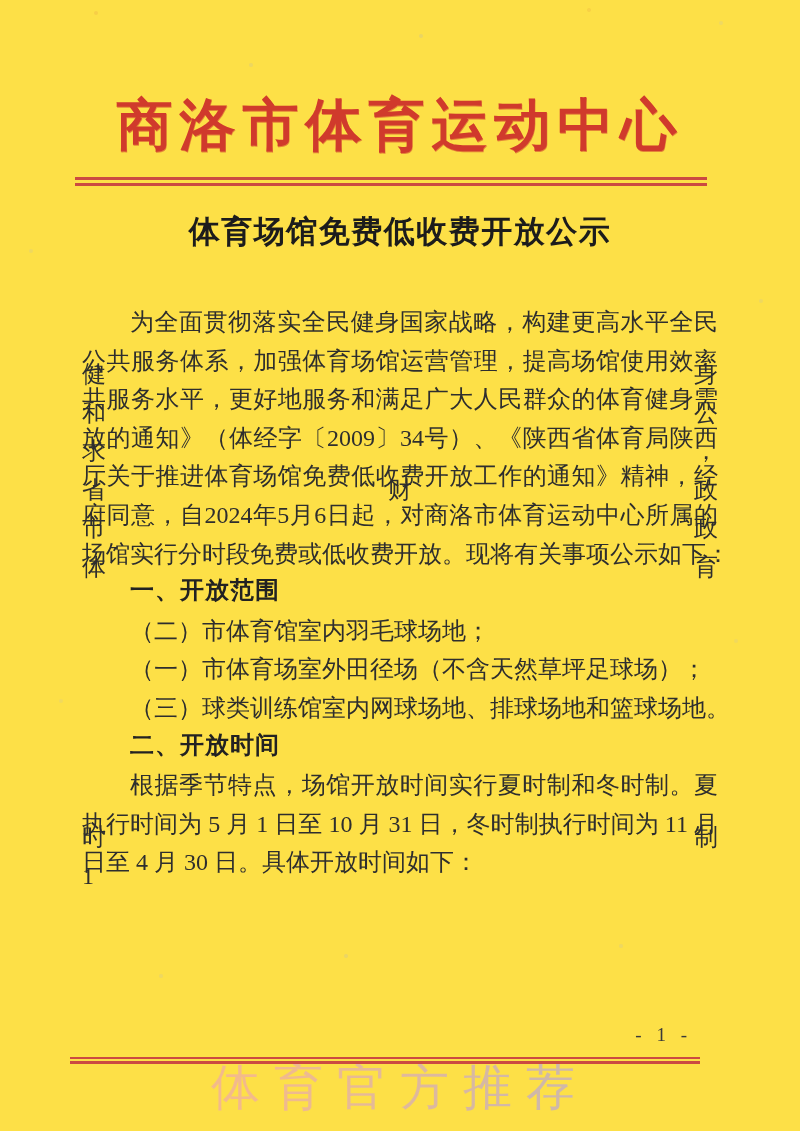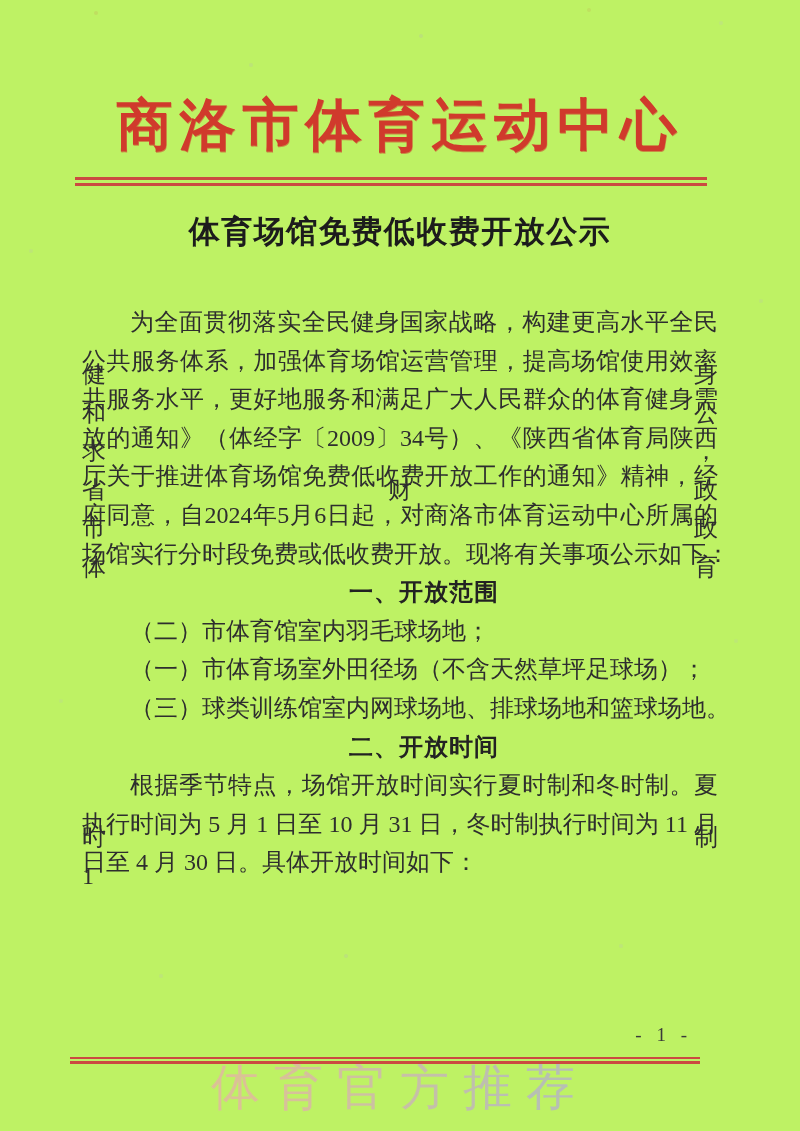--- a/index.html
+++ b/index.html
@@ -6,21 +6,21 @@
   html, body { width: 800px; height: 1131px; background: #ffffff; }
   body {
     font-family: "Liberation Serif", "DejaVu Serif", serif;
     position: relative;
     overflow: hidden;
     color: var(--ink, #2e2e2e);
   }
   .page {
     position: absolute;
     inset: 0;
-    background: #bef264;
+    background: #fde047;
   }
   
   .speckles {
     position: absolute;
     top: 0; left: 0; width: 2px; height: 2px;
     background: transparent;
     border-radius: 50%;
     box-shadow:
       95px 12px 0 1px rgba(205,80,70,0.12),
       420px 35px 0 1px rgba(180,180,185,0.25),
@@ -75,25 +75,24 @@
     color: var(--ink, #2e2e2e);
     white-space: nowrap;
   }
   .line.fill {
     white-space: normal;
     text-align: justify;
     text-align-last: justify;
   }
   .line.indent { text-indent: 2em; }
   .line.heading {
-    font-family: Liberation Serif, serif;
+    font-family: Liberation Mono, monospace;
     font-weight: bold;
     color: #222222;
     letter-spacing: 1px;
-    text-align: center;
   }
   .page-number {
     position: absolute;
     top: 1024px; right: 108px;
     font-size: 19px;
     letter-spacing: 5px;
     color: #3a3a3a;
   }
   .footer-rule {
     position: absolute;

